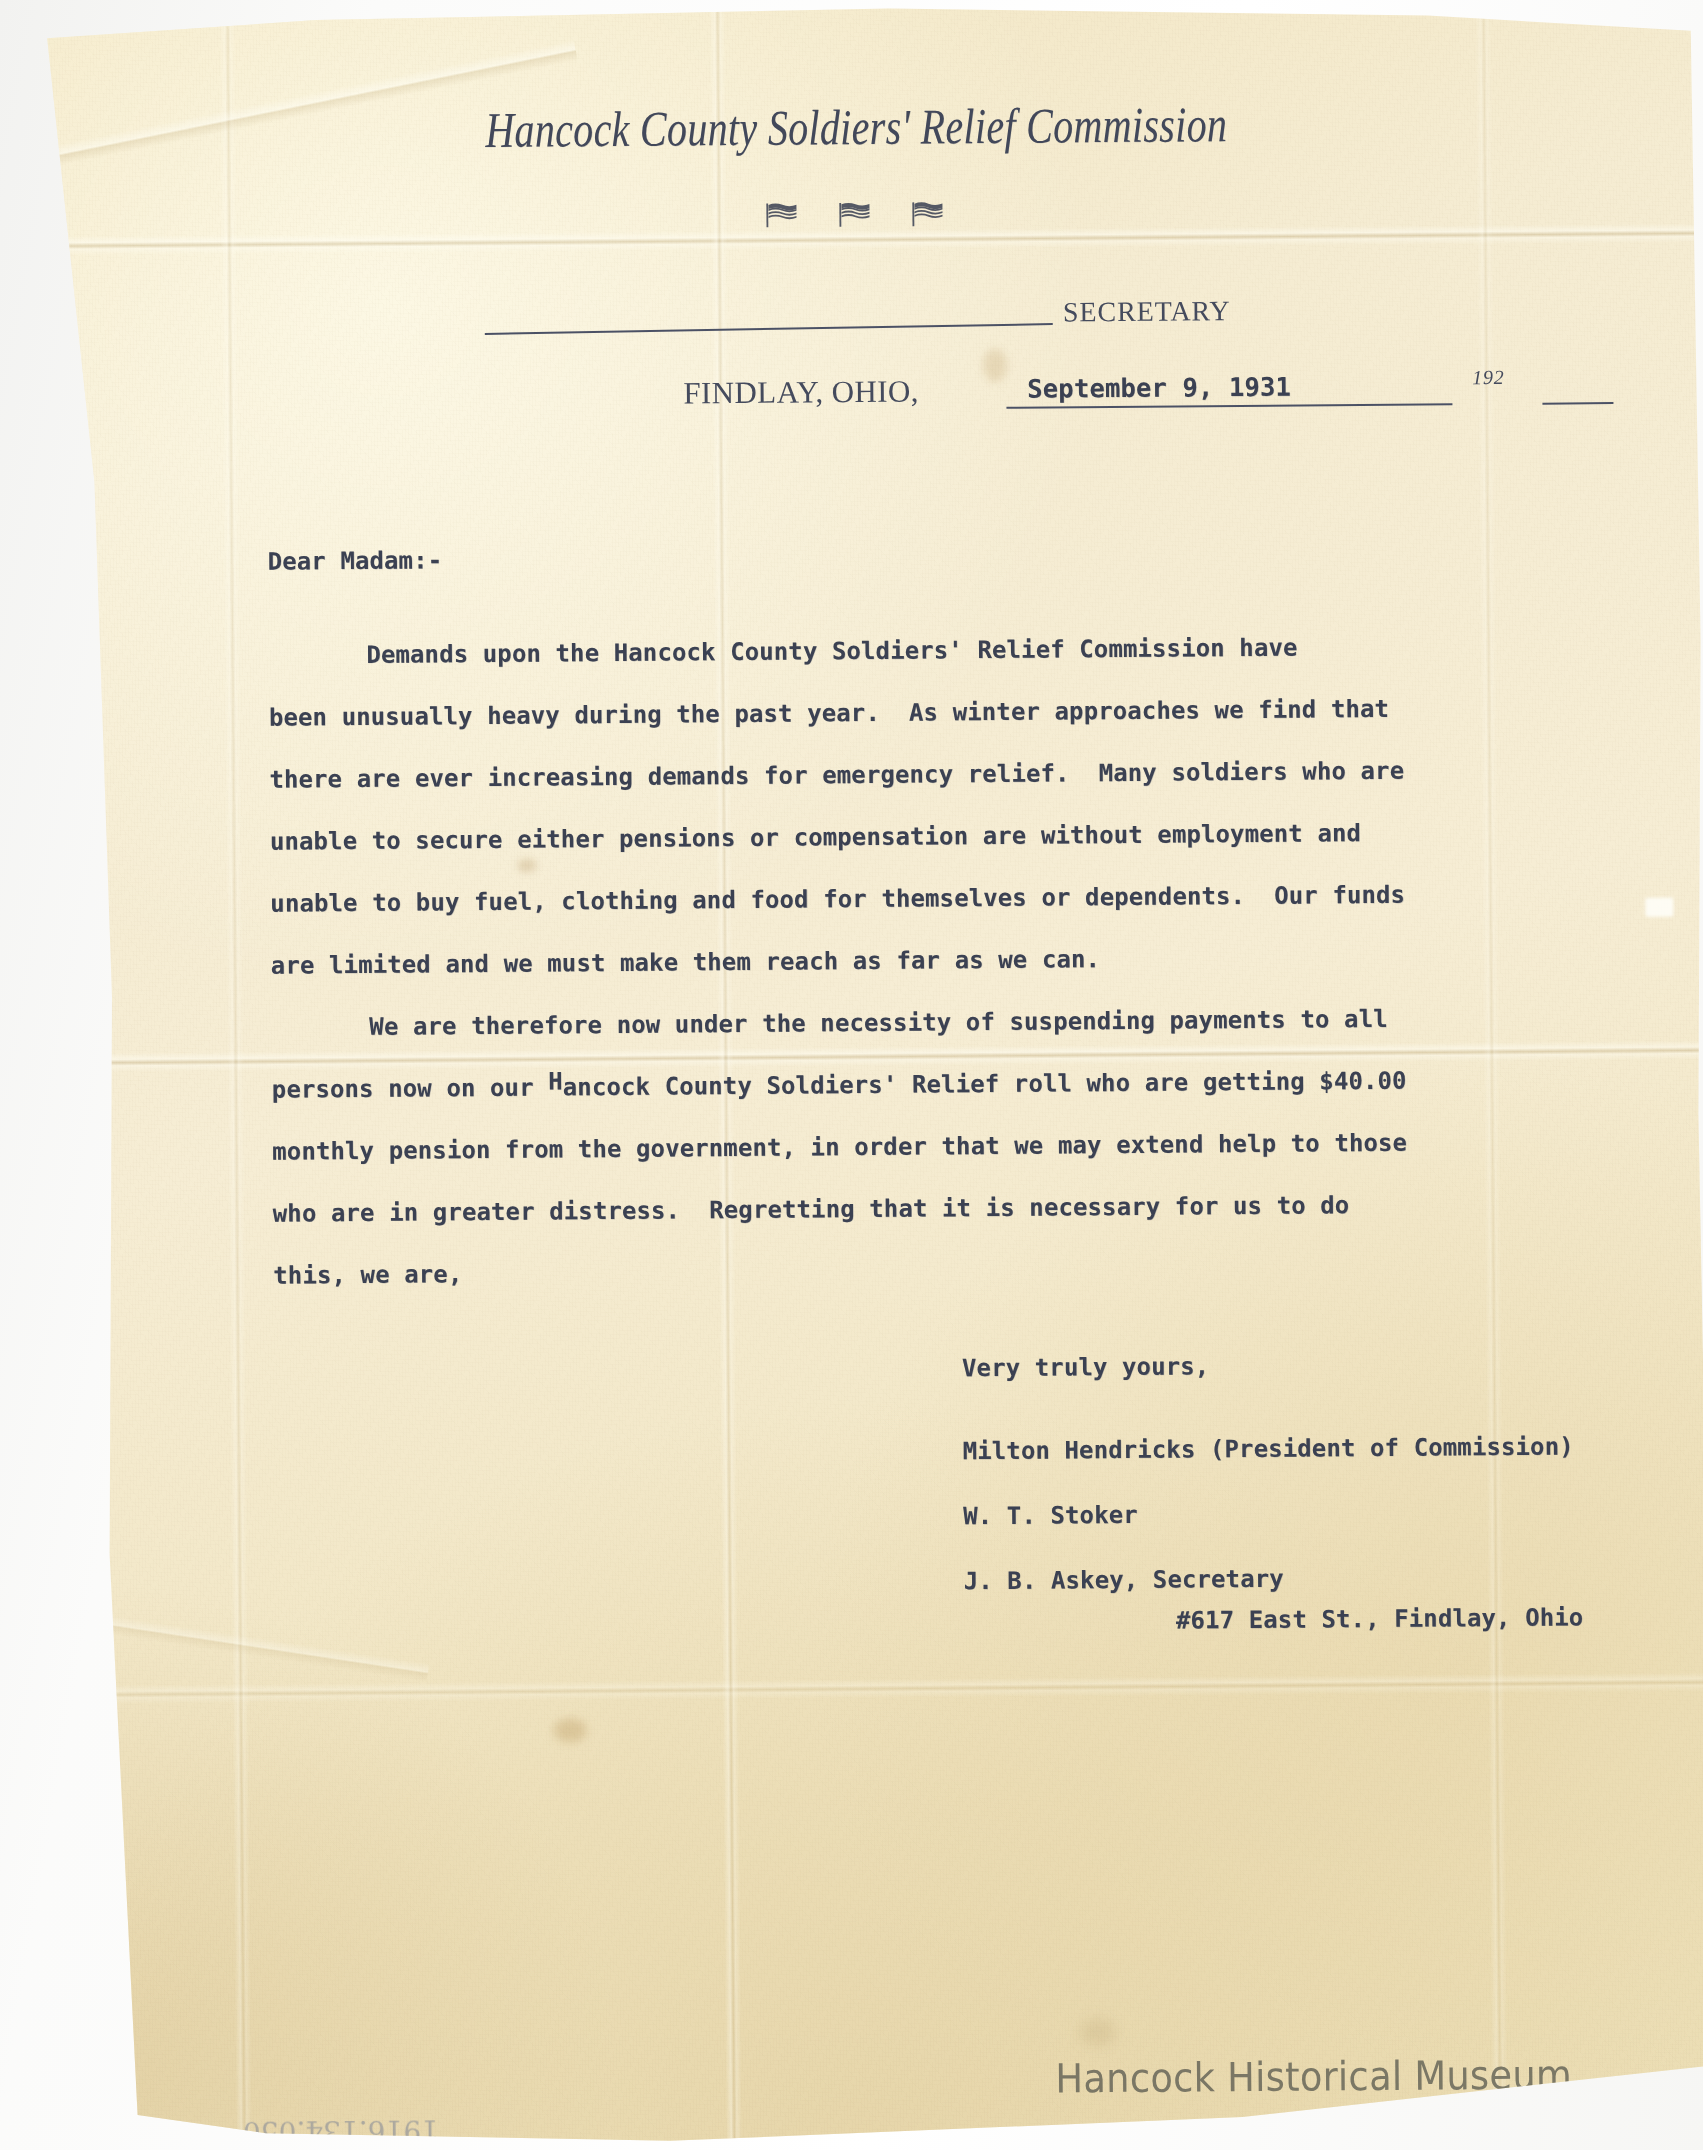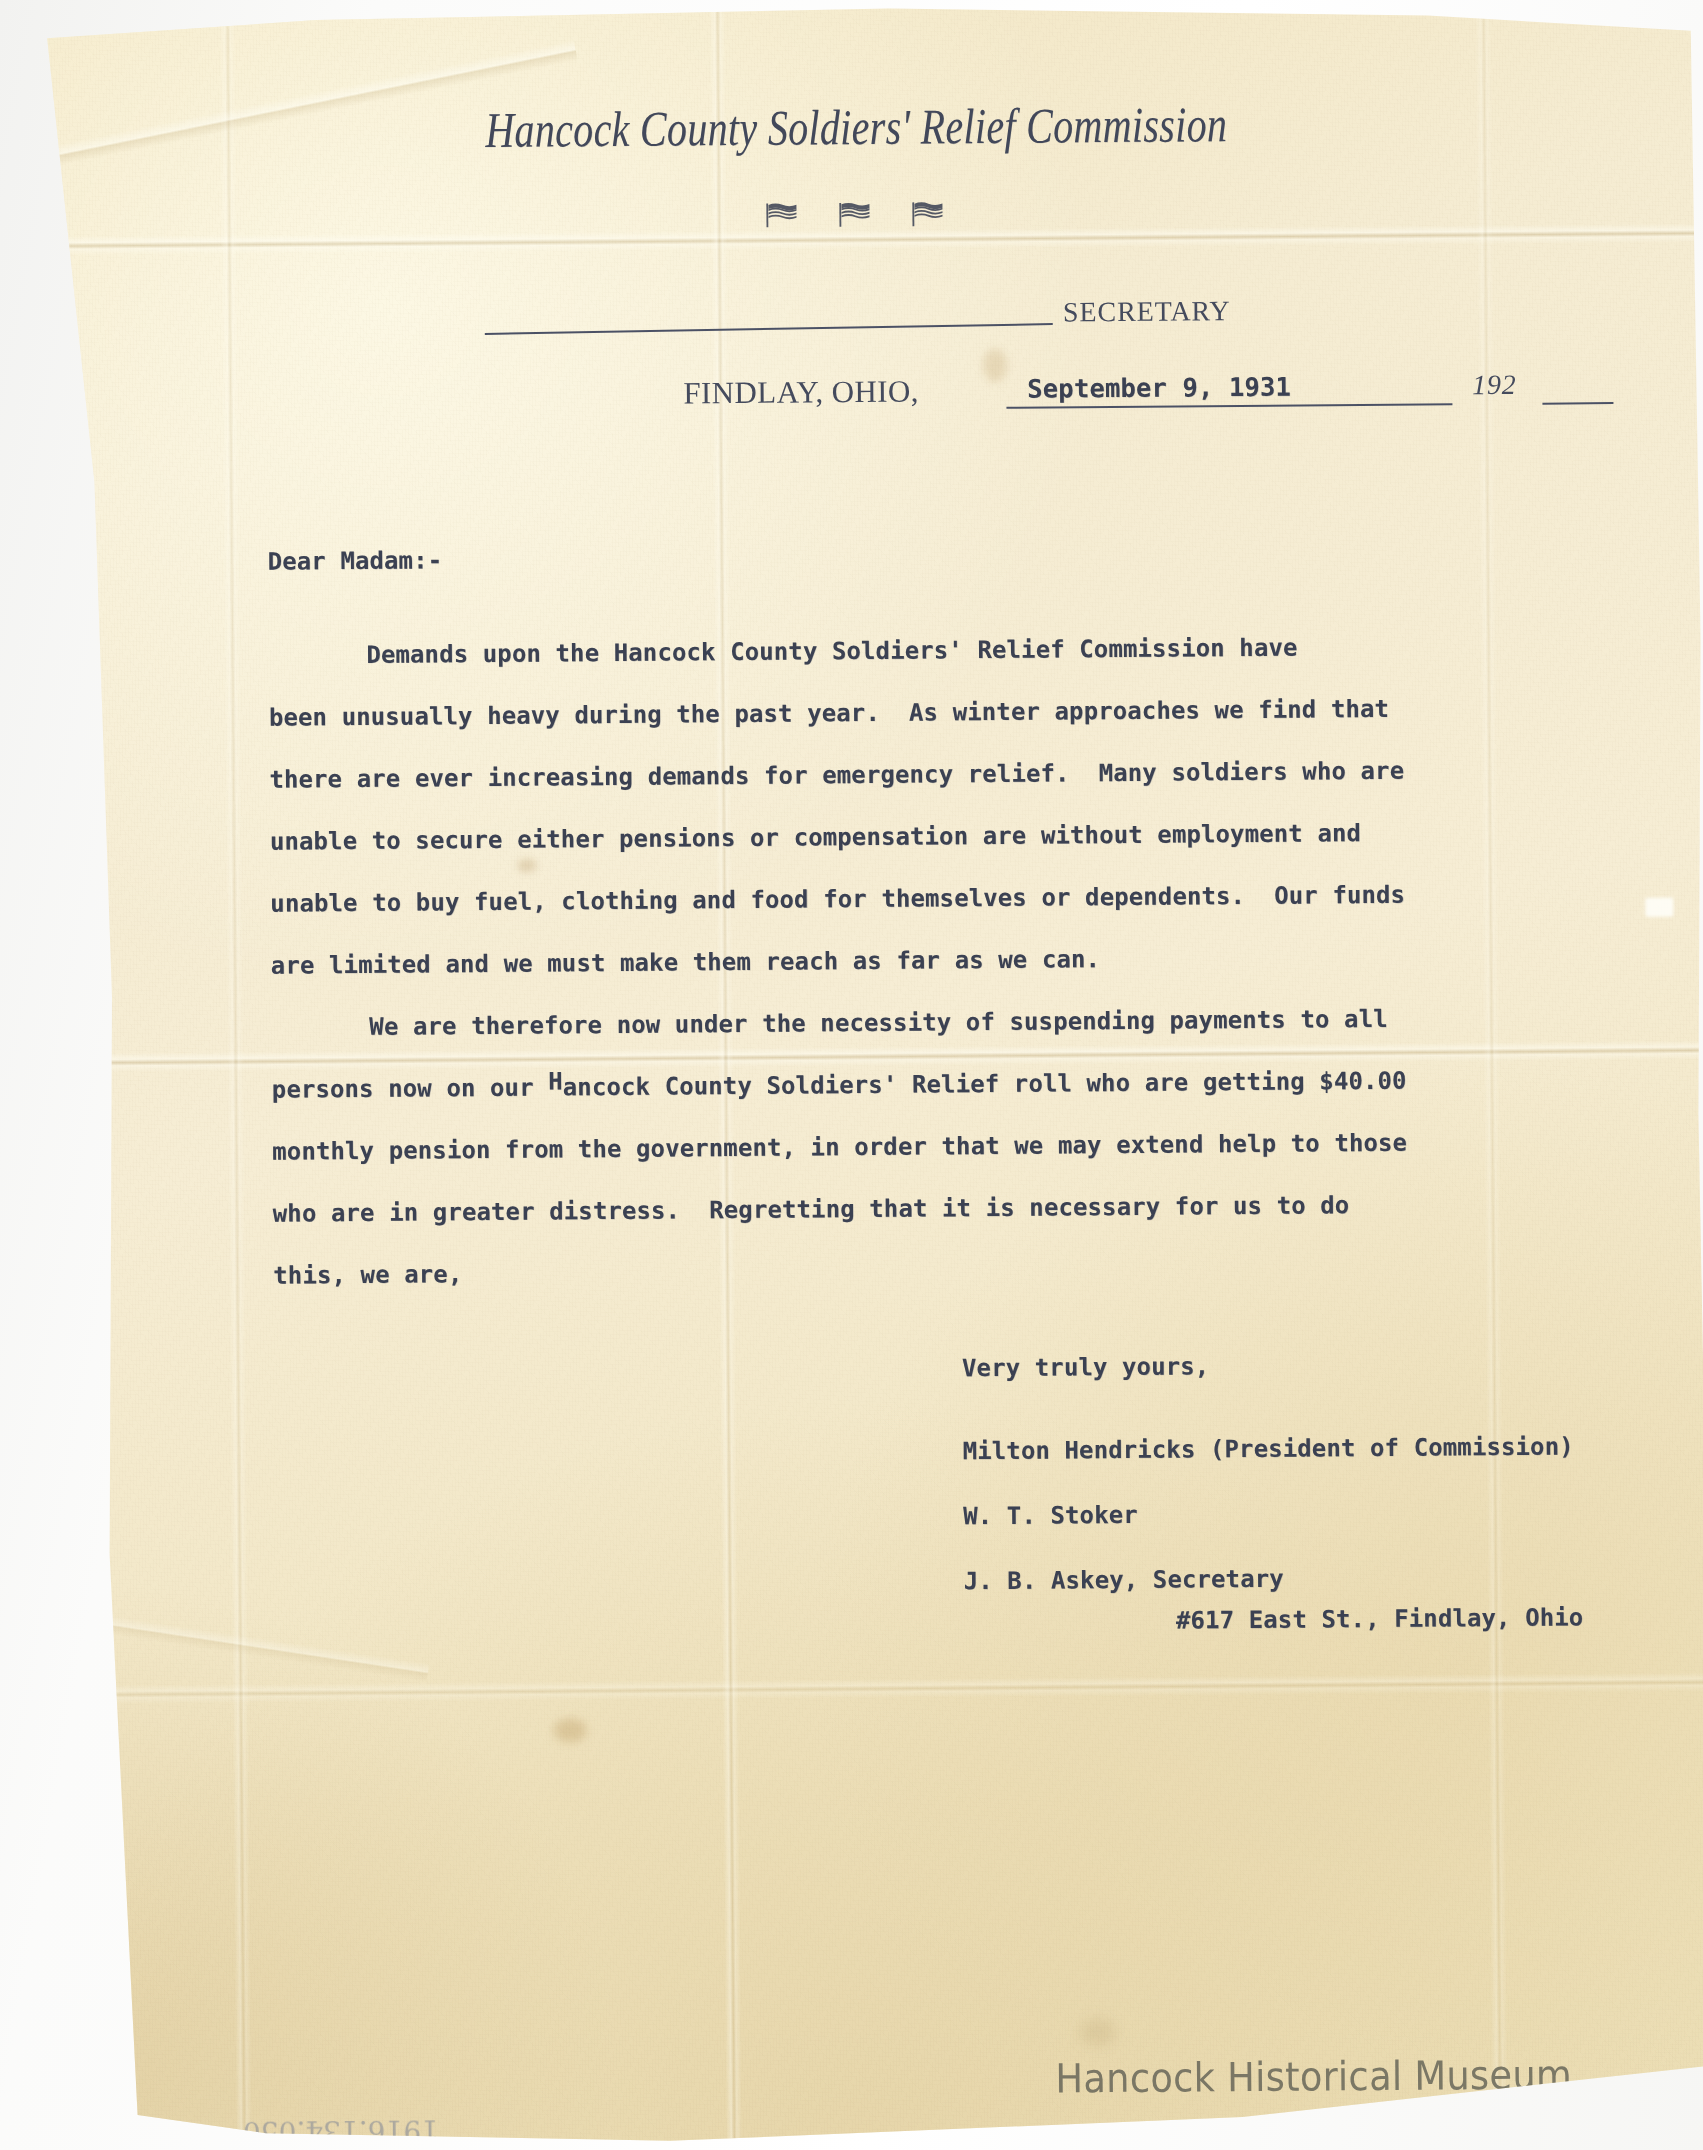--- a/index.html
+++ b/index.html
@@ -187,22 +187,22 @@
     left: 344px; bottom: 11.4px;
     font-family: "DejaVu Sans Mono", "Liberation Mono", monospace;
     font-weight: 700;
     font-size: 25.6px;
     letter-spacing: 0.4px;
     color: #3b4152;
     white-space: nowrap;
   }
   .dateline-year {
     position: absolute;
-    left: 789px; bottom: 10px;
-    font-size: 28px;
+    left: 789px; bottom: 22px;
+    font-size: 20px;
     font-style: italic;
     color: #454b5d;
     letter-spacing: 0.7px;
   }
   .dateline-rule-b {
     position: absolute;
     left: 859px; bottom: 5.7px;
     width: 71px; height: 2.1px;
     background: #4b5165;
   }

